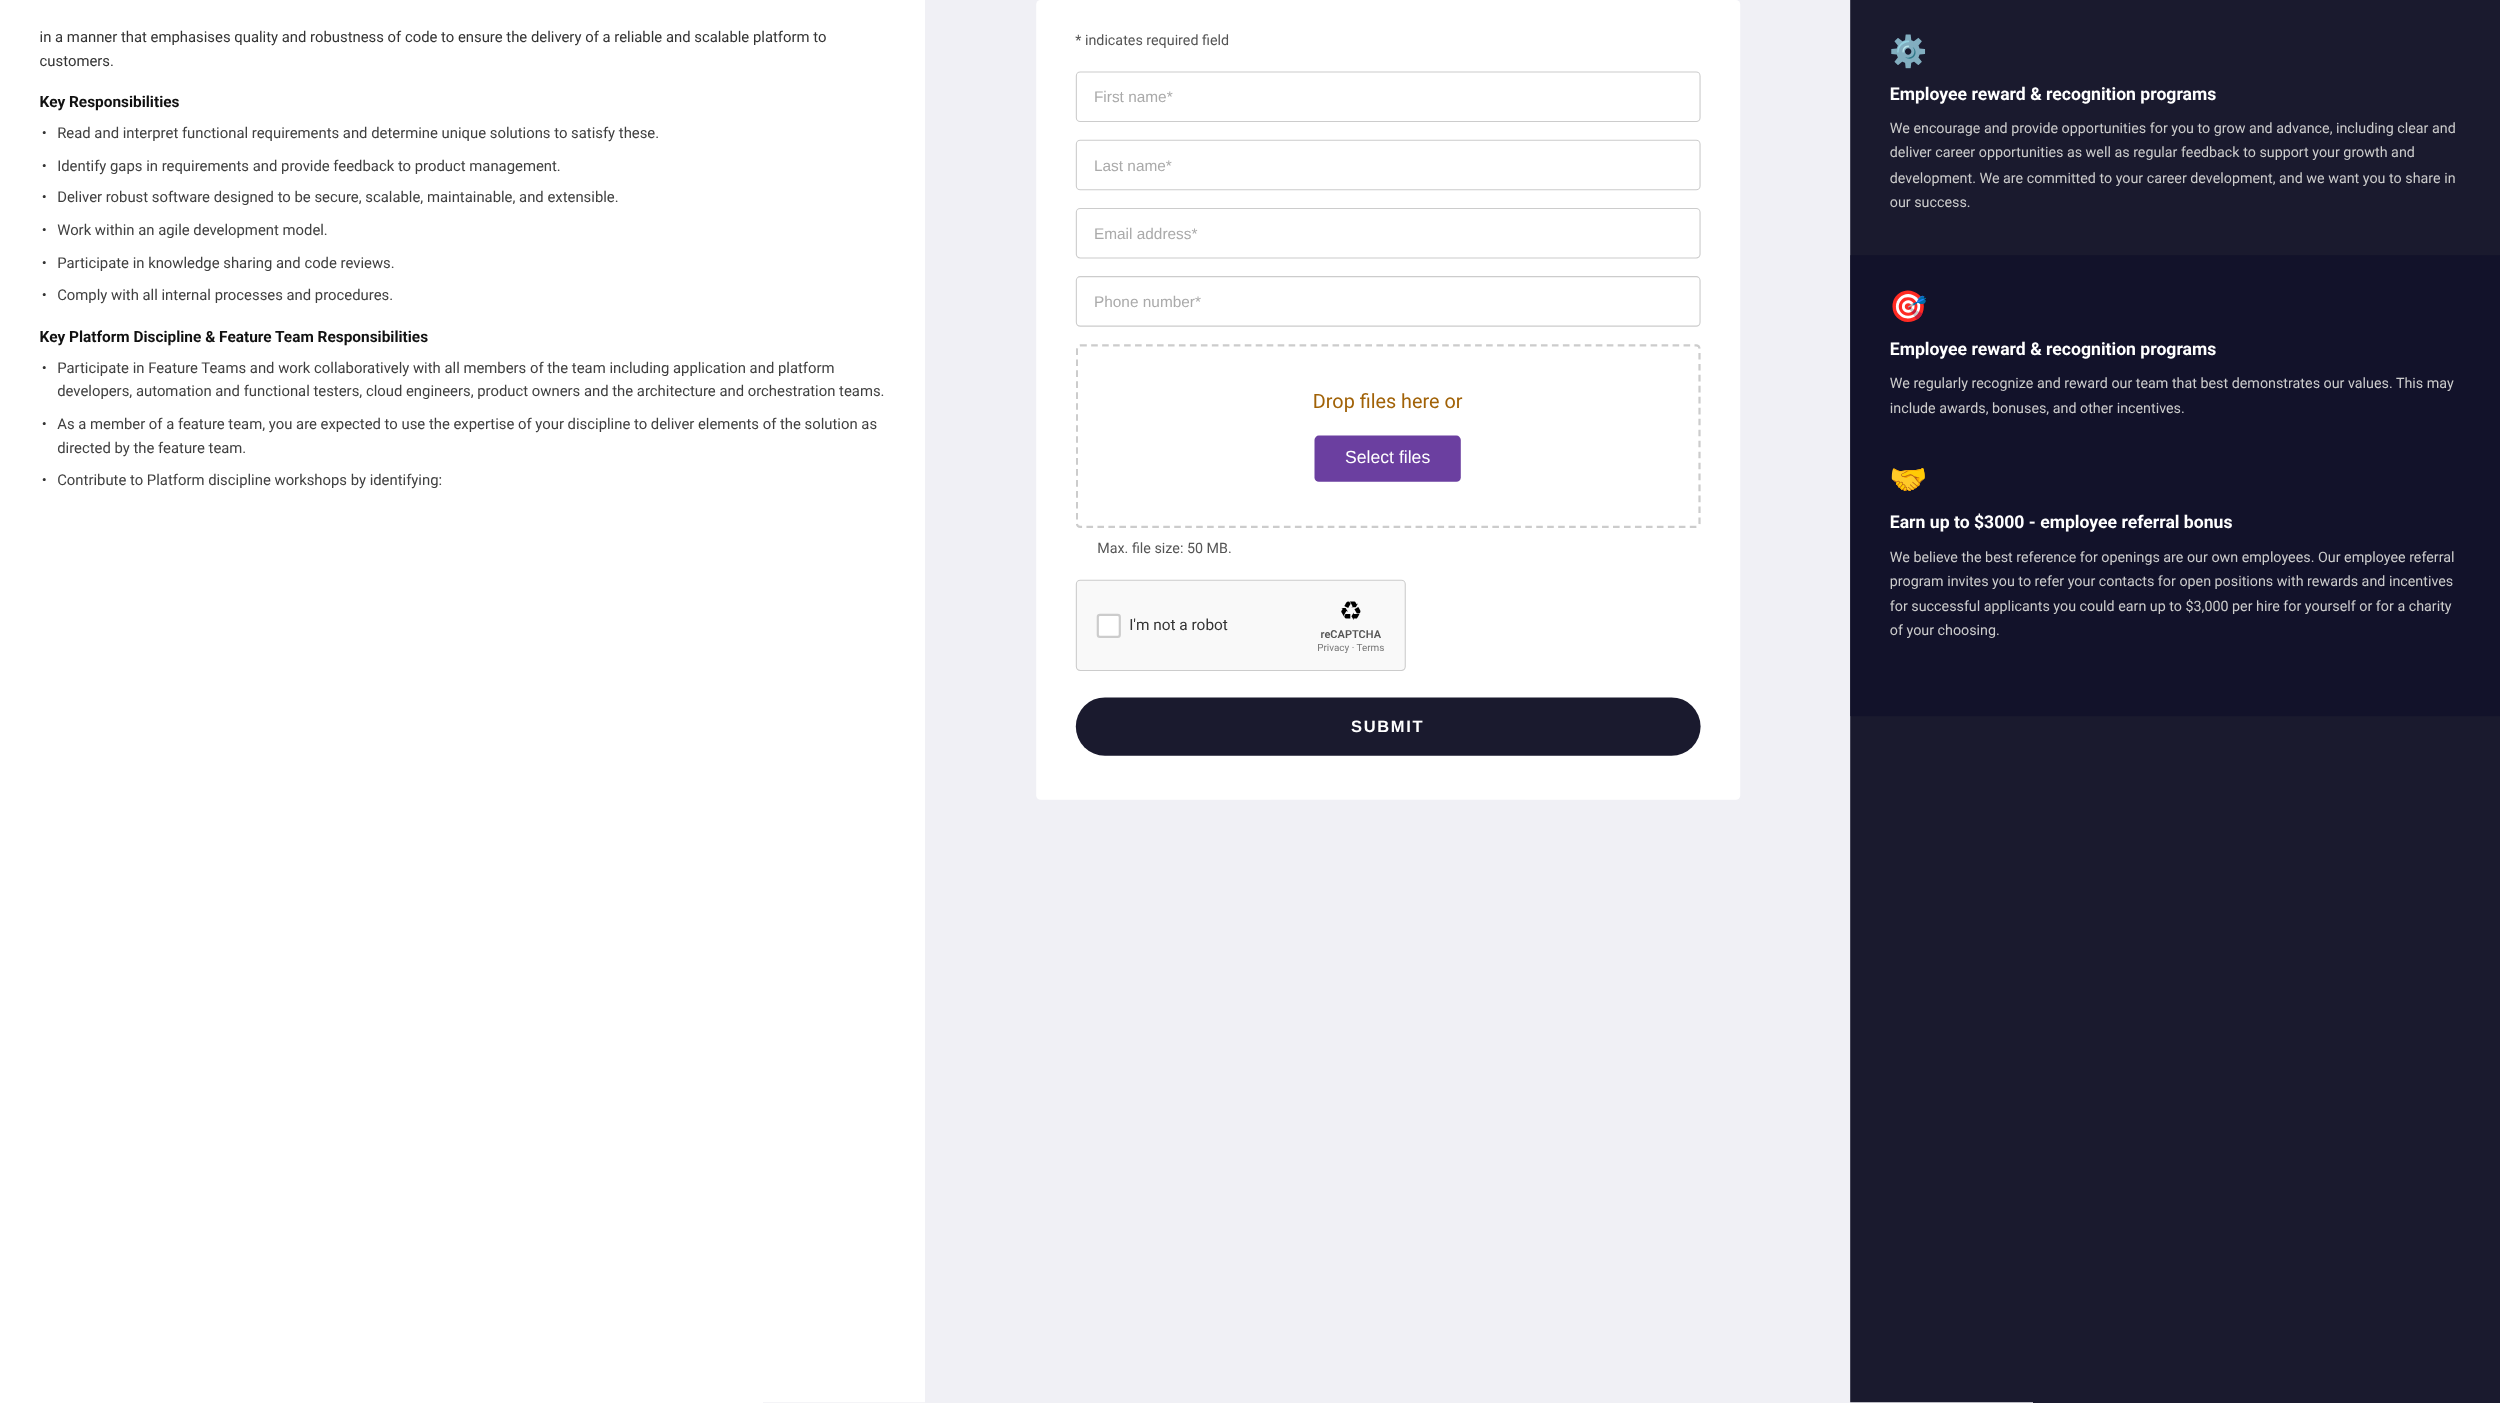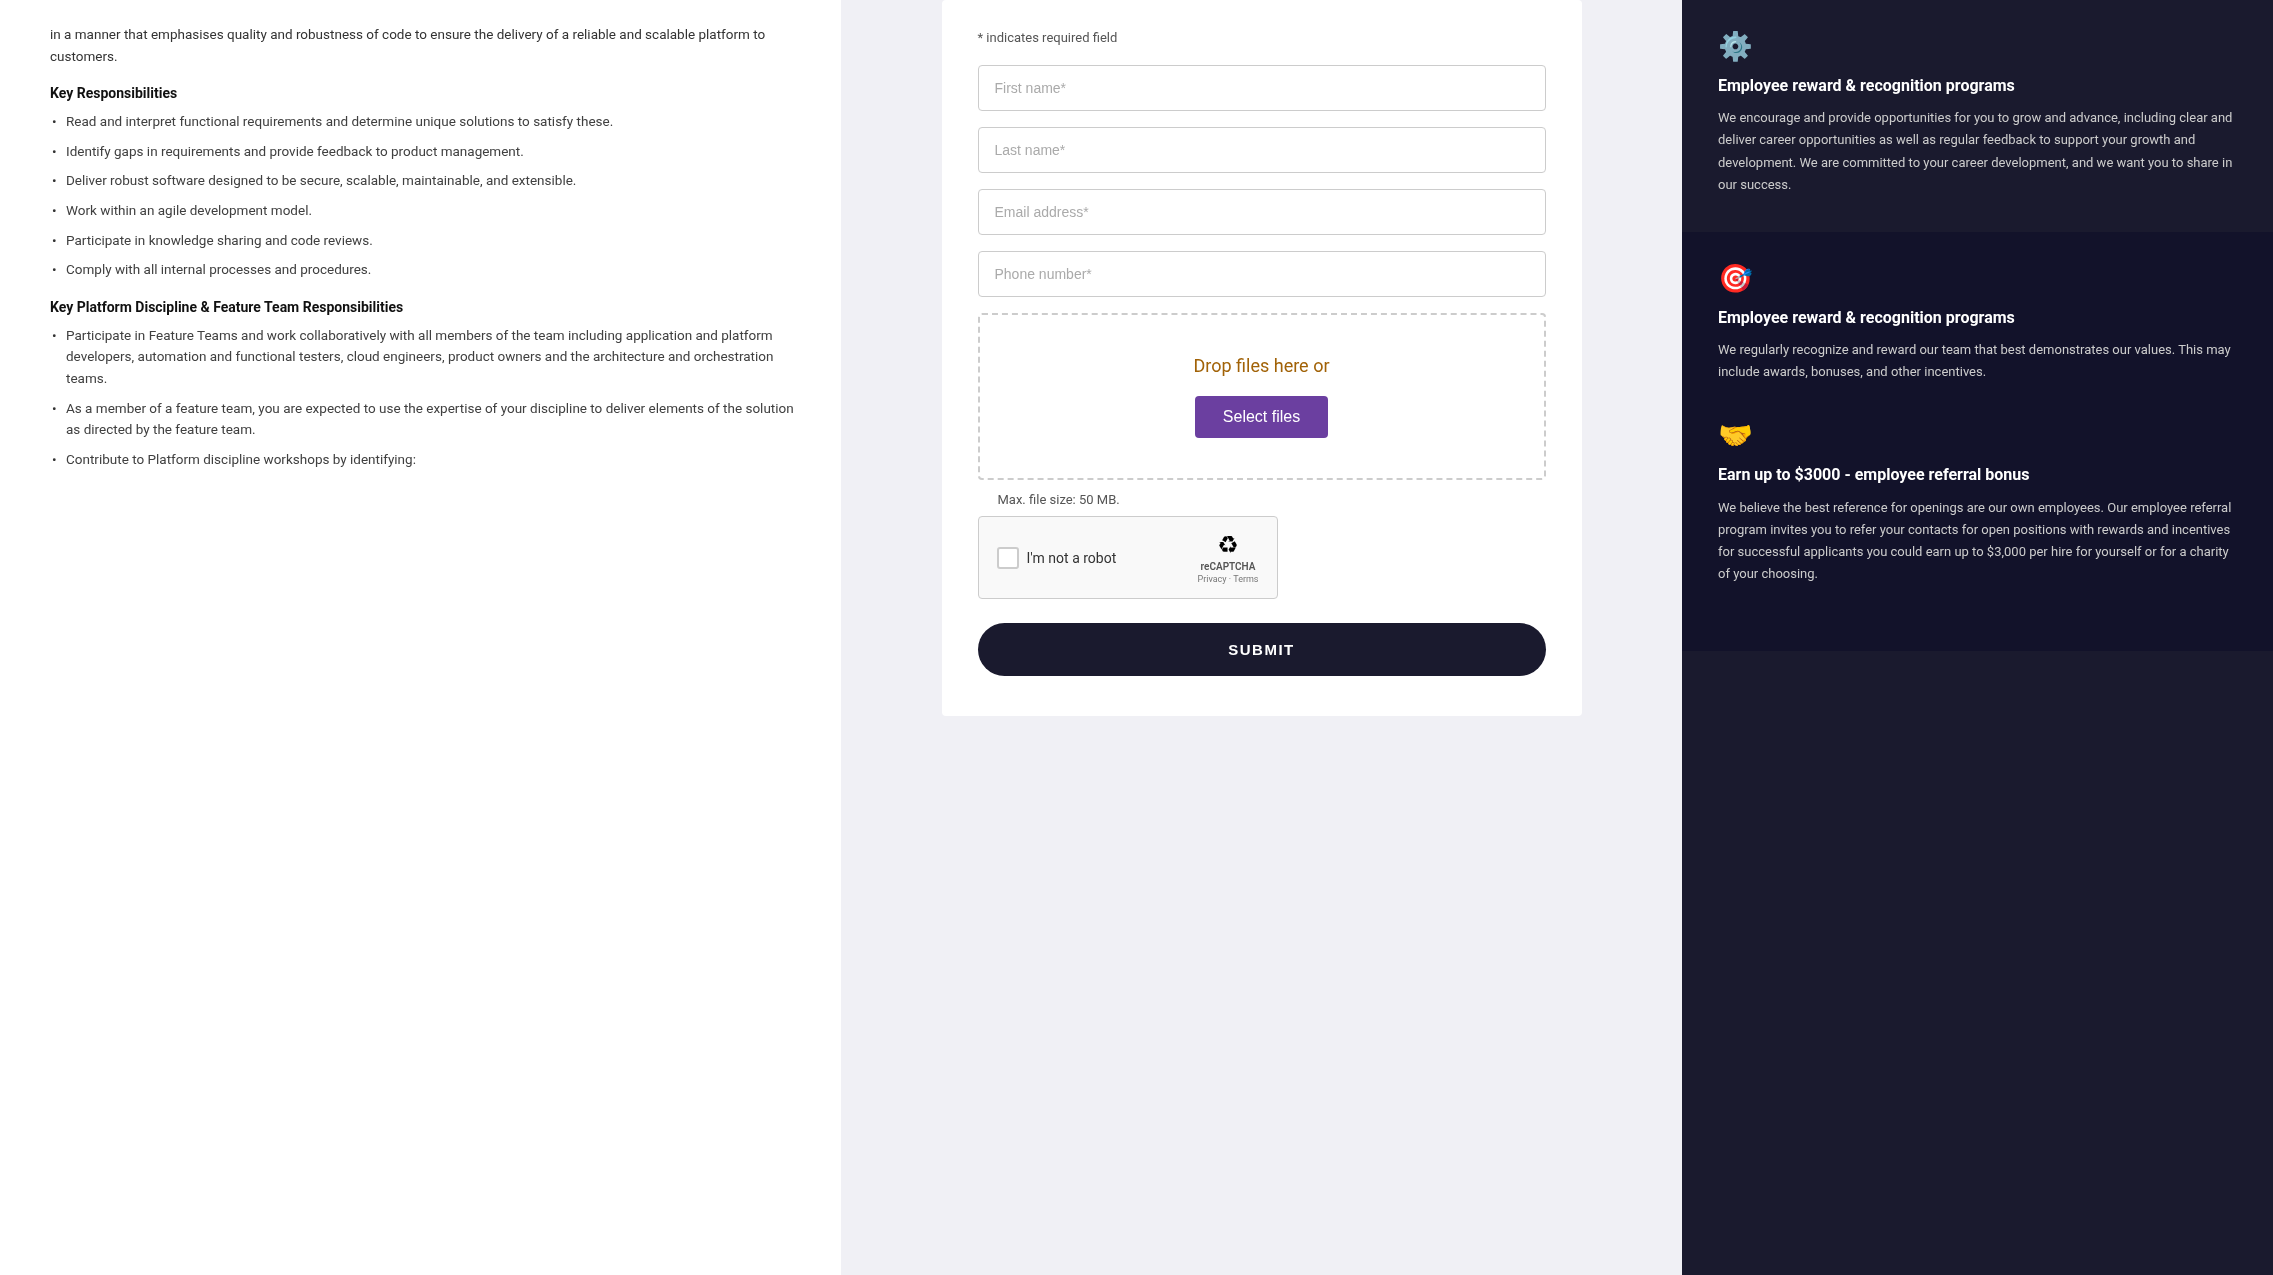--- a/index.html
+++ b/index.html
@@ -10,21 +10,21 @@
     }
     .page-layout {
       display: flex;
       width: 100%;
       min-height: 100vh;
     }
     
     .left-panel {
       width: 37%;
       background: #fff;
-      padding: 24px 36px 40px 50px;
+      padding: 24px 36px 40px 36px;
       overflow-y: auto;
     }
     .left-panel p {
       font-size: 13.5px;
       color: #333;
       line-height: 1.6;
       margin-bottom: 12px;
     }
     .section-heading {
       font-size: 14px;
@@ -112,21 +112,21 @@
       border: none;
       border-radius: 4px;
       padding: 12px 28px;
       font-size: 16px;
       font-weight: 500;
       cursor: pointer;
     }
     .file-size-note {
       font-size: 13px;
       color: #555;
-      margin-bottom: 9px;
+      margin-bottom: 20px;
       padding-left: 20px;
     }
     
     .recaptcha-box {
       border: 1px solid #ccc;
       border-radius: 4px;
       padding: 14px 18px;
       display: flex;
       align-items: center;
       justify-content: space-between;

